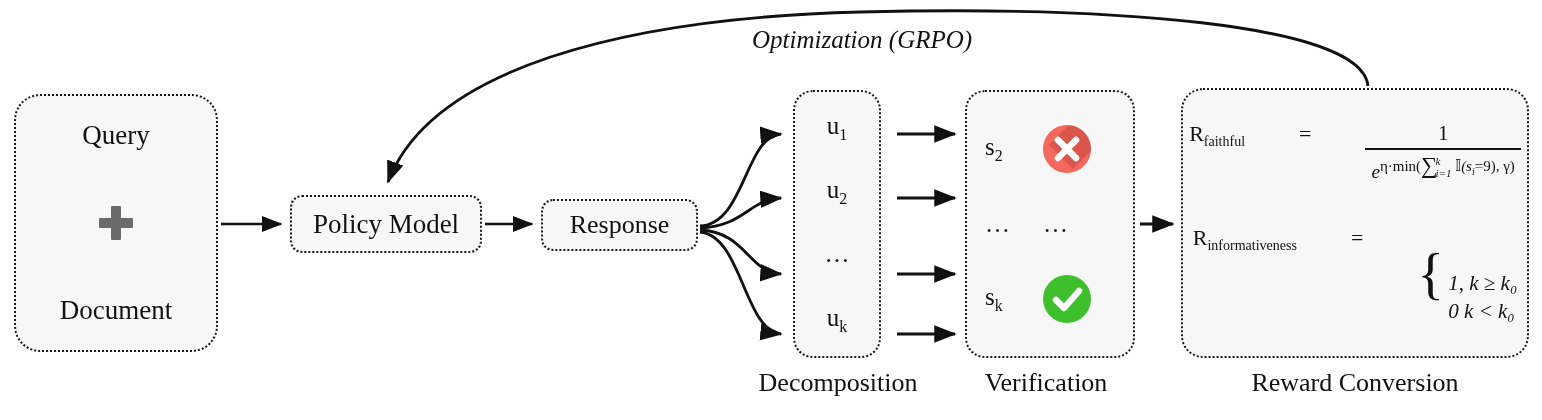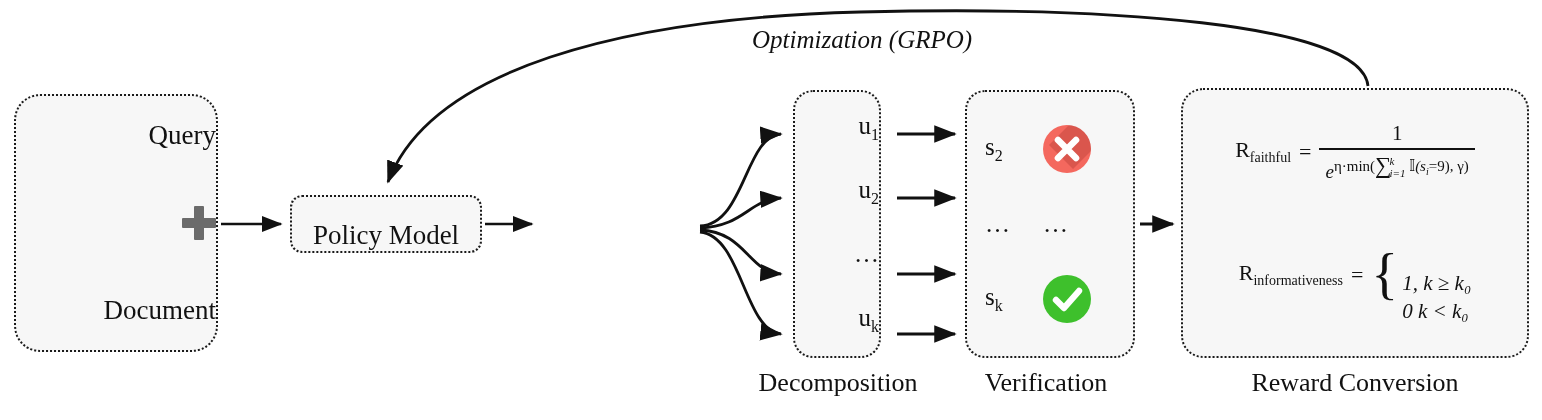--- a/index.html
+++ b/index.html
@@ -4,21 +4,21 @@
 <style>
   html,body{margin:0;padding:0;background:#ffffff;}
   body{width:1542px;height:420px;overflow:hidden;
        font-family:"Liberation Serif","DejaVu Serif",serif;color:#111;}
   #stage{position:relative;width:1542px;height:420px;}
 
   svg#wires{position:absolute;left:0;top:0;width:1542px;height:420px;pointer-events:none;}
 
   .node{position:absolute;box-sizing:border-box;
         background:#f7f7f7;border:2.5px dotted #1a1a1a;border-radius:16px;
-        display:flex;align-items:flex-end;justify-content:center;}
+        display:flex;align-items:center;justify-content:center;}
 
   
   #node-input{left:14px;top:94px;width:204px;height:258px;
               flex-direction:column;justify-content:space-between;
               padding:26px 0 26px 0;border-radius:26px;}
   #node-input .txt{font-size:27px;line-height:1;}
   .plus-icon{display:block;width:34px;height:34px;position:relative;}
   .plus-icon::before,.plus-icon::after{content:"";position:absolute;background:#6b6b6b;border-radius:1px;}
   .plus-icon::before{left:0;top:12px;width:34px;height:10px;}
   .plus-icon::after{left:12px;top:0;width:10px;height:34px;}
@@ -48,22 +48,22 @@
   .badge{width:48px;height:48px;border-radius:50%;position:relative;flex:0 0 auto;}
   .badge.ok{background:#3ec02c;}
   .badge.bad{background:#f4685e;overflow:hidden;}
   .badge.bad::after{content:"";position:absolute;left:6px;top:20px;width:46px;height:34px;
         background:rgba(150,40,35,0.28);transform:rotate(-45deg);transform-origin:0 0;}
   .badge svg{position:absolute;left:0;top:0;width:48px;height:48px;z-index:2;}
 
   
   #node-reward{left:1181px;top:88px;width:348px;height:270px;border-radius:22px;
                flex-direction:column;justify-content:space-around;align-items:center;padding:10px 0;}
-  .formula{display:flex;align-items:center;justify-content:center;width:100%;
-           font-size:21px;white-space:nowrap;}
+  .formula{display:flex;justify-content:center;width:100%;
+           font-size:21px;white-space:nowrap;gap:46px;}
   .rlabel{font-size:22px;}
   .rlabel sub{font-size:14px;}
   .eq{margin:0 8px;font-size:22px;}
   .frac{display:inline-flex;flex-direction:column;align-items:center;vertical-align:middle;}
   .frac .num{font-size:21px;padding:0 10px 2px;}
   .frac .bar{height:2.5px;background:#111;width:100%;}
   .frac .den{font-size:19px;padding:3px 6px 0;font-style:italic;}
   .den .up{font-style:normal;}
   .sumop{font-size:23px;display:inline-block;vertical-align:-2px;}
   .lim{display:inline-flex;flex-direction:column;font-size:11px;line-height:1.05;vertical-align:middle;
@@ -118,20 +118,23 @@
   <div class="node" id="node-input">
     <span class="txt">Query</span>
     <span class="plus-icon"></span>
     <span class="txt">Document</span>
   </div>
 
   <div class="node" id="node-policy">
     <span class="txt">Policy Model</span>
   </div>
 
+  <div class="node" id="node-response">
+    <span class="txt">Response</span>
+  </div>
 
   <div class="node" id="node-decomp">
     <div class="u-item">
       <span>u</span><sub>1</sub>
     </div>
     <div class="u-item">
       <span>u</span><sub>2</sub>
     </div>
     <div class="u-item">
       <span>…</span><sub></sub>

